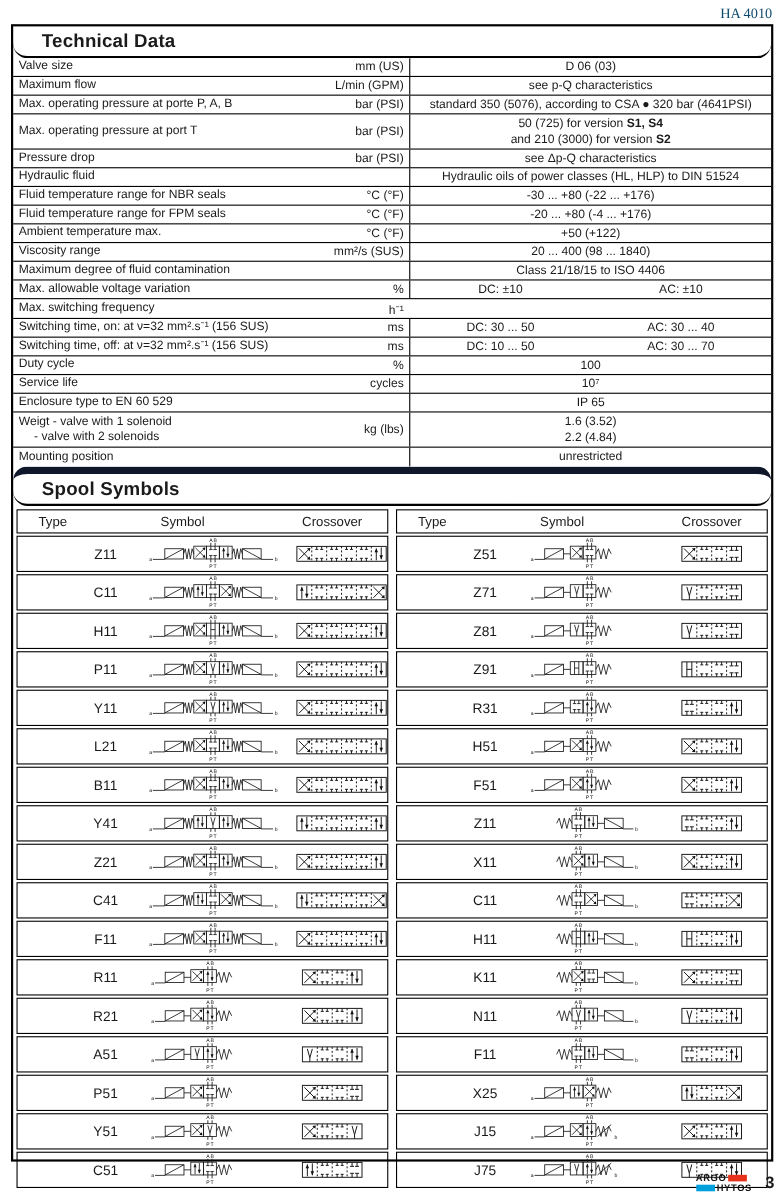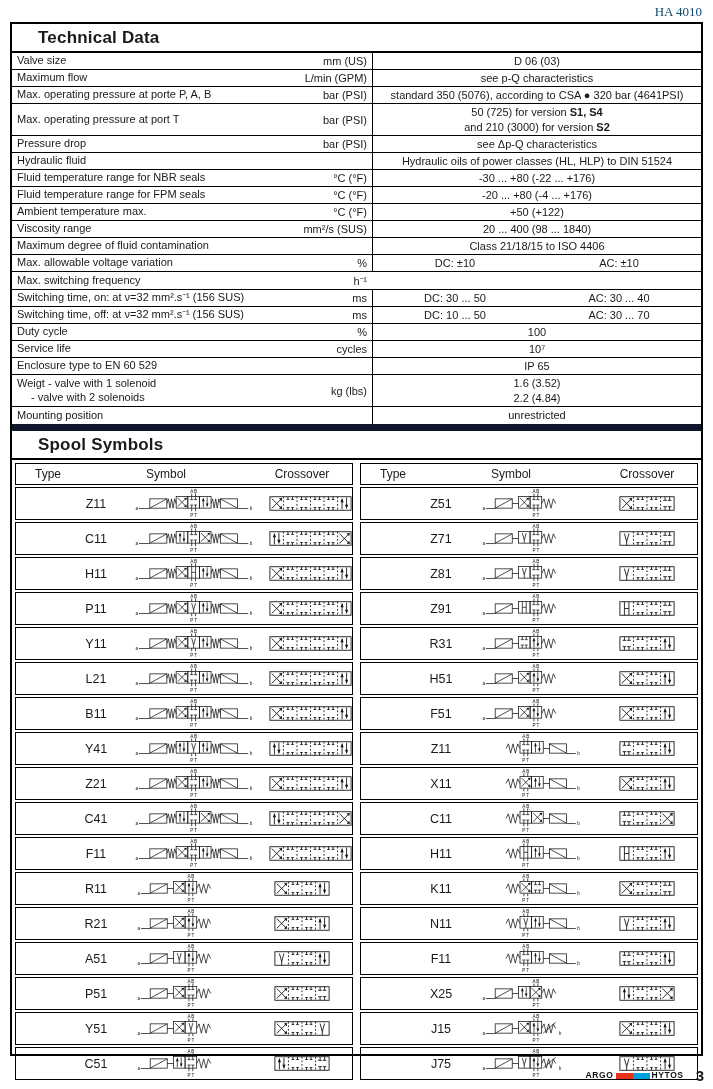--- a/index.html
+++ b/index.html
@@ -1,20 +1,20 @@
 <!DOCTYPE html>
 <html><head>
 <meta charset="utf-8">
 <style>
   html,body{margin:0;padding:0;background:#fff;}
   body{width:713px;height:1089px;font-family:"Liberation Sans",sans-serif;color:#1a1a1a;position:relative;}
   .page{position:absolute;inset:0;background:#fff;}
   .docref{position:absolute;top:4px;right:11px;font-size:13px;color:#0c4a6e;font-family:Liberation Serif, serif;}
   .frame{position:absolute;left:10px;top:22px;width:693px;height:1034px;border:2px solid #000;box-sizing:border-box;display:flex;flex-direction:column;background:#fff;}
-  .sec-title{font-size:17px;font-weight:bold;padding:4px 0 3px 26px;border-bottom:2px solid #000;letter-spacing:.2px;}
+  .sec-title{font-size:17px;font-weight:bold;padding:4px 0 3px 26px;border-bottom:2px solid #000;letter-spacing:.2px;border-radius:13px;}
   .sec-title.mid{border-top:7px solid #0f172a;}
   
   .tech{display:flex;flex-direction:column;}
   .trow{display:flex;border-bottom:1px solid #000;font-size:11px;align-items:stretch;min-height:17px;box-sizing:border-box;}
   .trow:last-child{border-bottom:none;}
   .tleft{width:360px;display:flex;justify-content:space-between;align-items:center;padding:1px 5px 1px 5px;box-sizing:border-box;}
   .tlabel{line-height:1.25;}
   .tlabel .l2{padding-left:14px;}
   .tunit{white-space:nowrap;padding-left:6px;}
   .tvalue{flex:1;border-left:1px solid #000;display:flex;flex-direction:column;align-items:center;justify-content:center;text-align:center;line-height:1.3;}
@@ -23,21 +23,21 @@
   .dbl{min-height:32px;justify-content:center;}
   
   .spool-wrap{flex:1;display:flex;gap:7px;padding:3px;box-sizing:border-box;}
   .spool-half{flex:1;display:flex;flex-direction:column;min-width:0;}
   .shead{display:grid;grid-template-columns:64px 1fr 100px;border:1px solid #000;height:20px;align-items:center;text-align:center;font-size:12px;flex:none;}
   .srow{display:grid;grid-template-columns:64px 1fr 100px;border:1px solid #000;margin-top:2px;flex:1;align-items:center;justify-items:center;font-size:12.5px;min-height:0;padding-left:48px;}
   .stype{font-weight:normal;}
   .ssym svg,.sxov svg{display:block;}
   
   .footer{position:absolute;right:9px;bottom:5px;display:flex;align-items:center;gap:12px;}
-  .logo{display:flex;flex-direction:row;line-height:1;}
+  .logo{display:flex;flex-direction:column;line-height:1;}
   .logo .r1,.logo .r2{display:flex;align-items:center;}
   .logo .r1{justify-content:flex-start;}
   .logo .r2{justify-content:flex-end;}
   .logo .txt{font-weight:bold;font-size:8.5px;letter-spacing:.6px;color:#111;}
   .logo .rect{width:17px;height:6px;display:inline-block;}
   .logo .r1 .rect{margin-left:2px;}
   .logo .r2 .rect{margin-right:2px;}
   .pageno{font-weight:bold;font-size:15px;}
 </style>
 </head>

